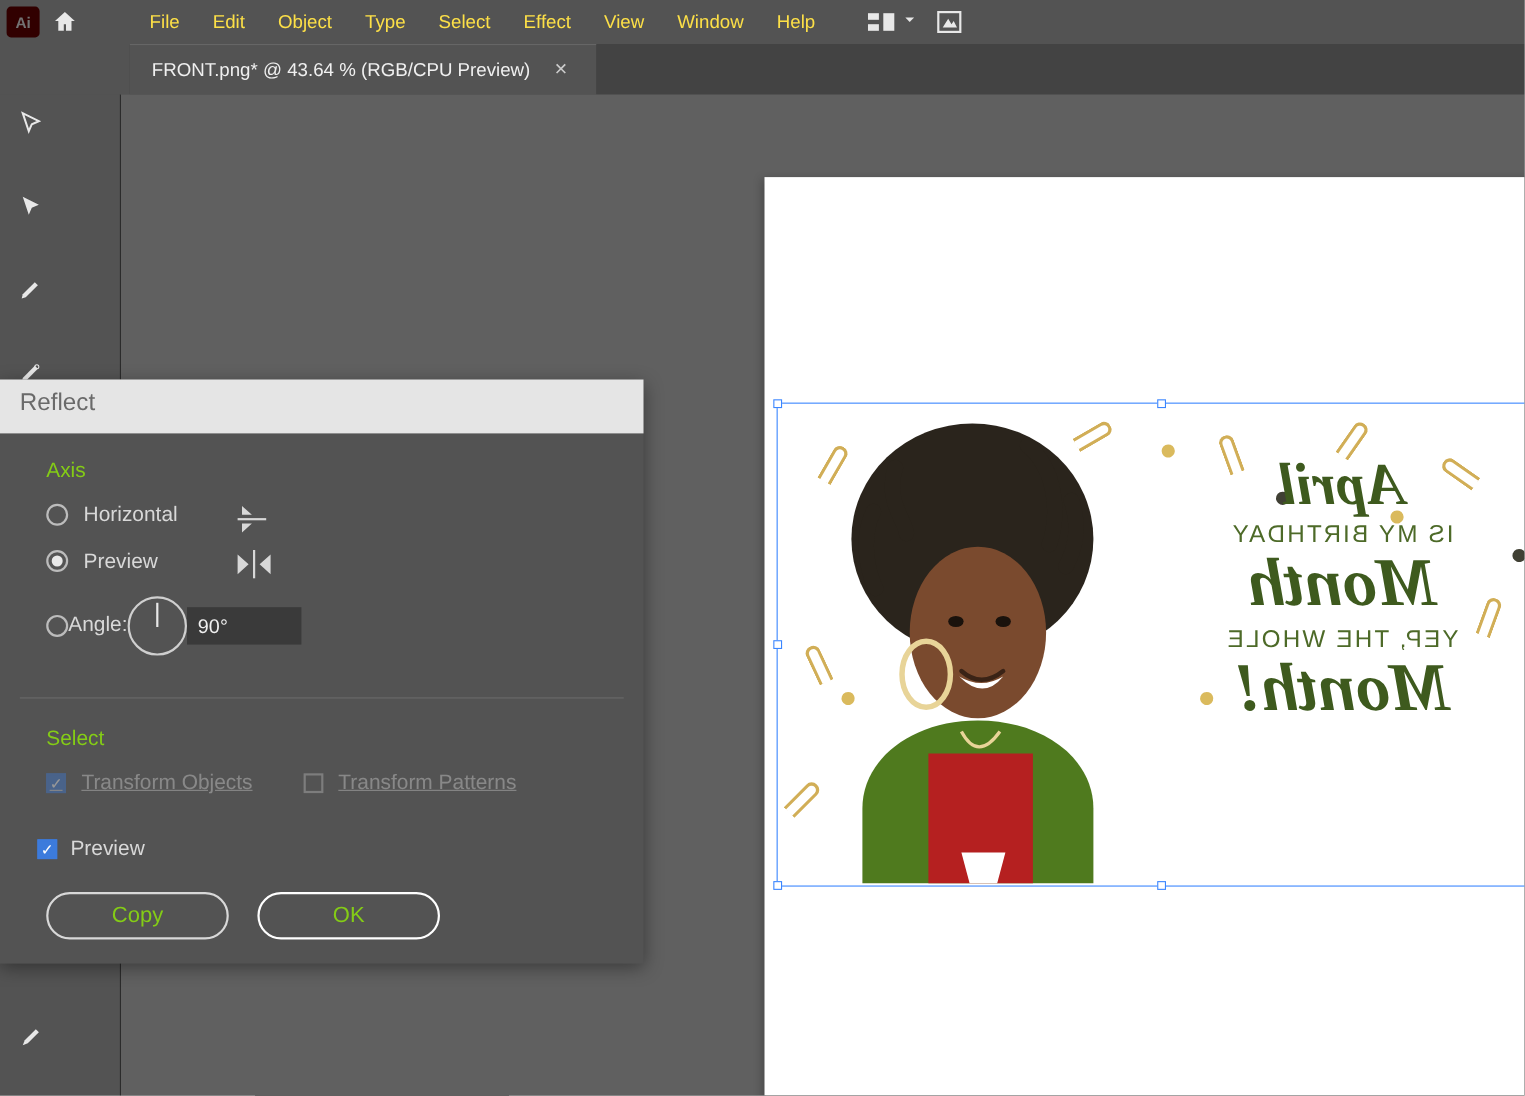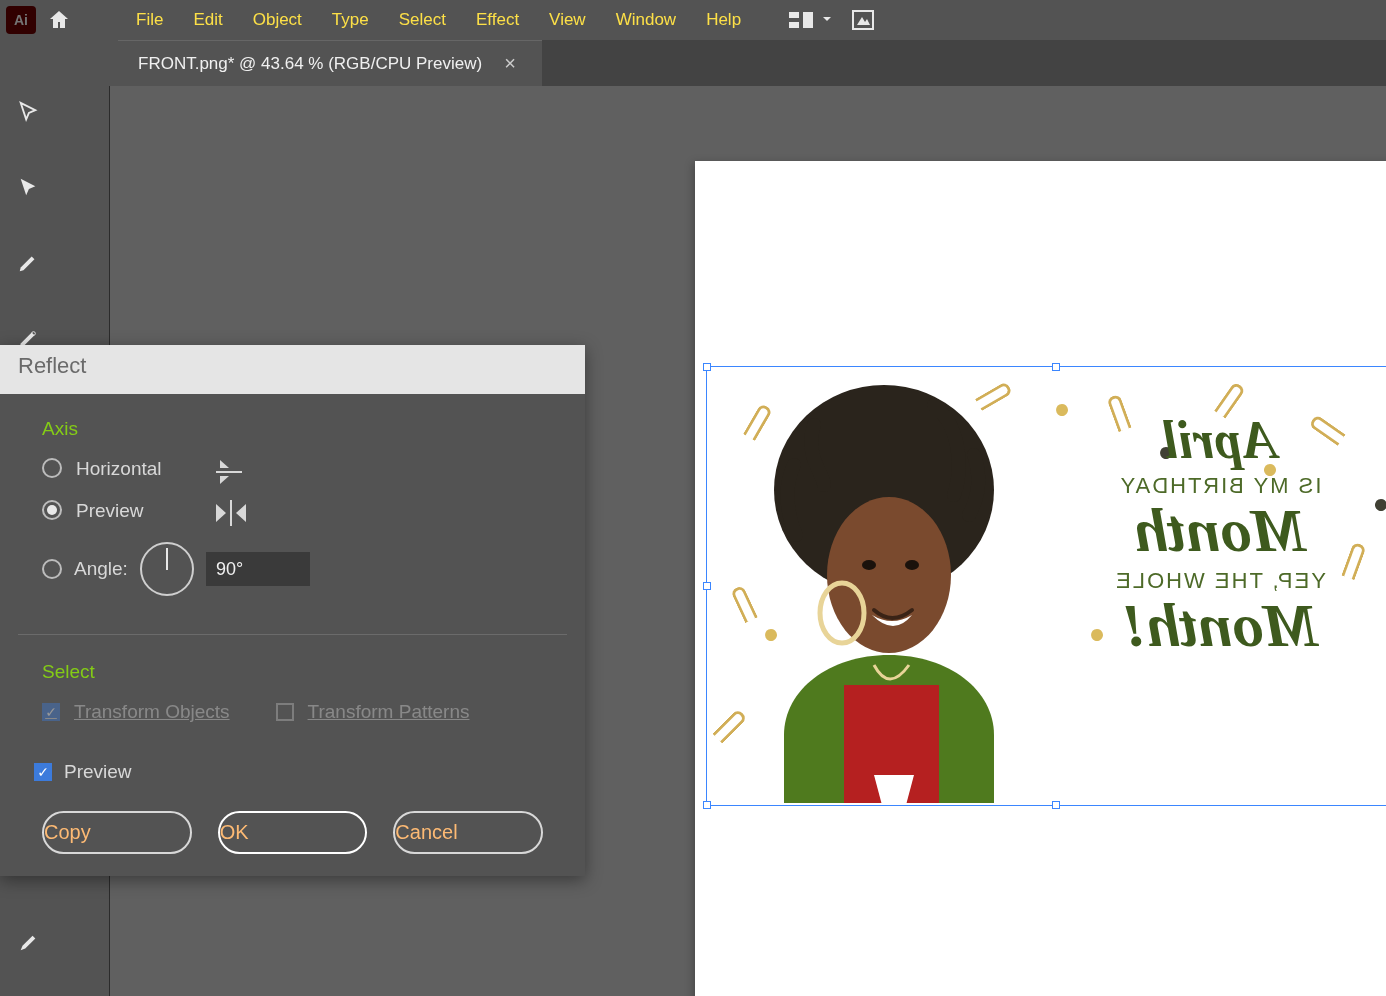--- a/index.html
+++ b/index.html
@@ -203,21 +203,21 @@
   }
   .radio {
     width:20px;height:20px;border-radius:50%;
     border:2px solid #bcbcbc;
     display:inline-flex;align-items:center;justify-content:center;
   }
   .radio.sel::after{
     content:'';width:10px;height:10px;border-radius:50%;background:#e8e8e8;
   }
   .axis-icon{position:absolute; left:172px;}
-  .angle-row{display:flex;align-items:center;gap:12px;margin-top:6px;}
+  .angle-row{display:flex;align-items:center;margin-top:6px;}
   .angle-dial{
     width:54px;height:54px;border-radius:50%;
     border:2px solid #cfcfcf;position:relative;
   }
   .angle-dial::after{
     content:''; position:absolute; left:50%; top:4px;
     width:2px; height:22px; background:#e8e8e8; transform:translateX(-50%);
   }
   .angle-input{
     background:#3a3a3a;color:#f0f0f0;border:none;
@@ -235,22 +235,23 @@
   }
   .preview-row{display:flex;align-items:center;gap:12px;margin-top:38px;margin-left:-8px;}
   .buttons{
     display:flex;gap:26px;justify-content:flex-start;
     margin-top:28px;
   }
   .btn{
     border:2px solid #d8d8d8;border-radius:24px;
     padding:8px 0;
     width:166px;
+    text-align:center;
     font-size:20px;
-    color:#fdba74;
+    color:#84cc16;
     background:transparent;
   }
   .btn.primary{border-color:#fff;}
 </style>
 </head>
 <body>
 
 <div class="topbar">
   <div class="ai-logo">Ai</div>
   <div class="home-btn">
@@ -473,18 +474,17 @@
       </div>
 
       <div class="preview-row">
         <span class="chk on"></span>
         <span>Preview</span>
       </div>
 
       <div class="buttons">
         <div class="btn">Copy</div>
         <div class="btn primary">OK</div>
-        <div class="btn">Cancel</div>
       </div>
     </div>
   </div>
 
 </div>
 
 </body></html>

